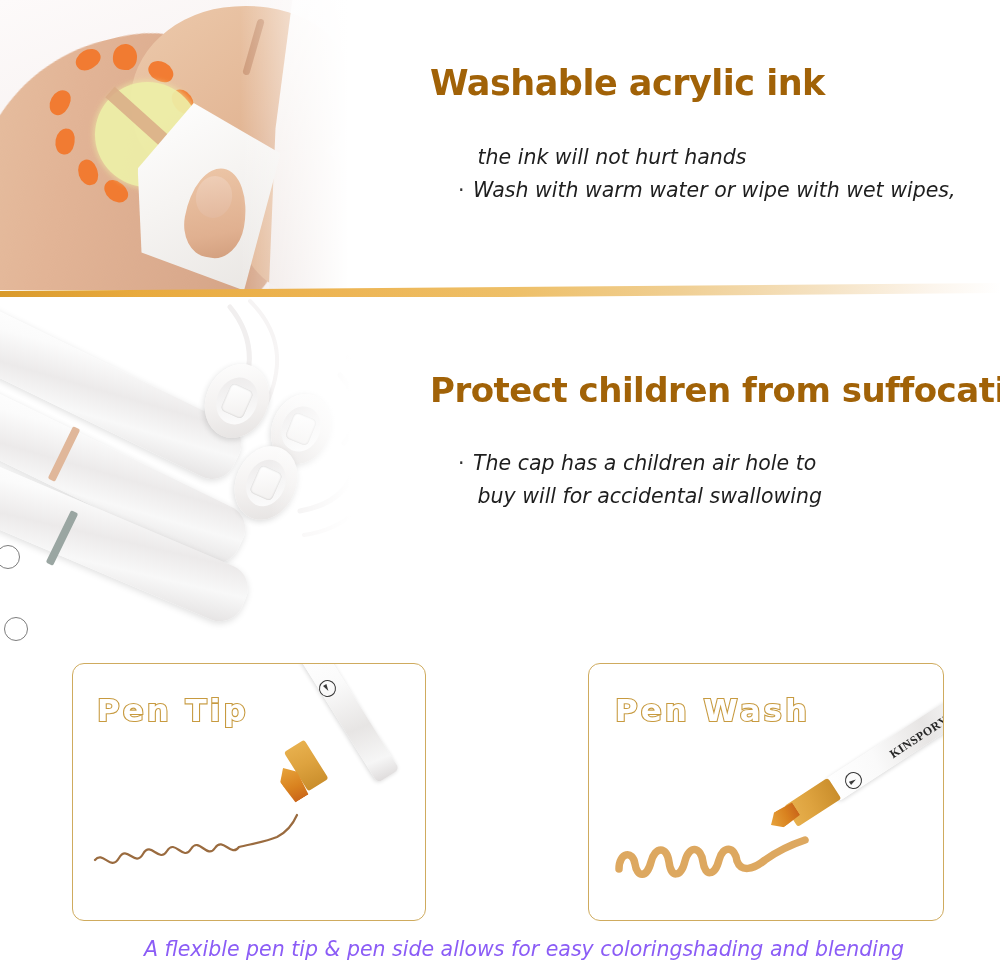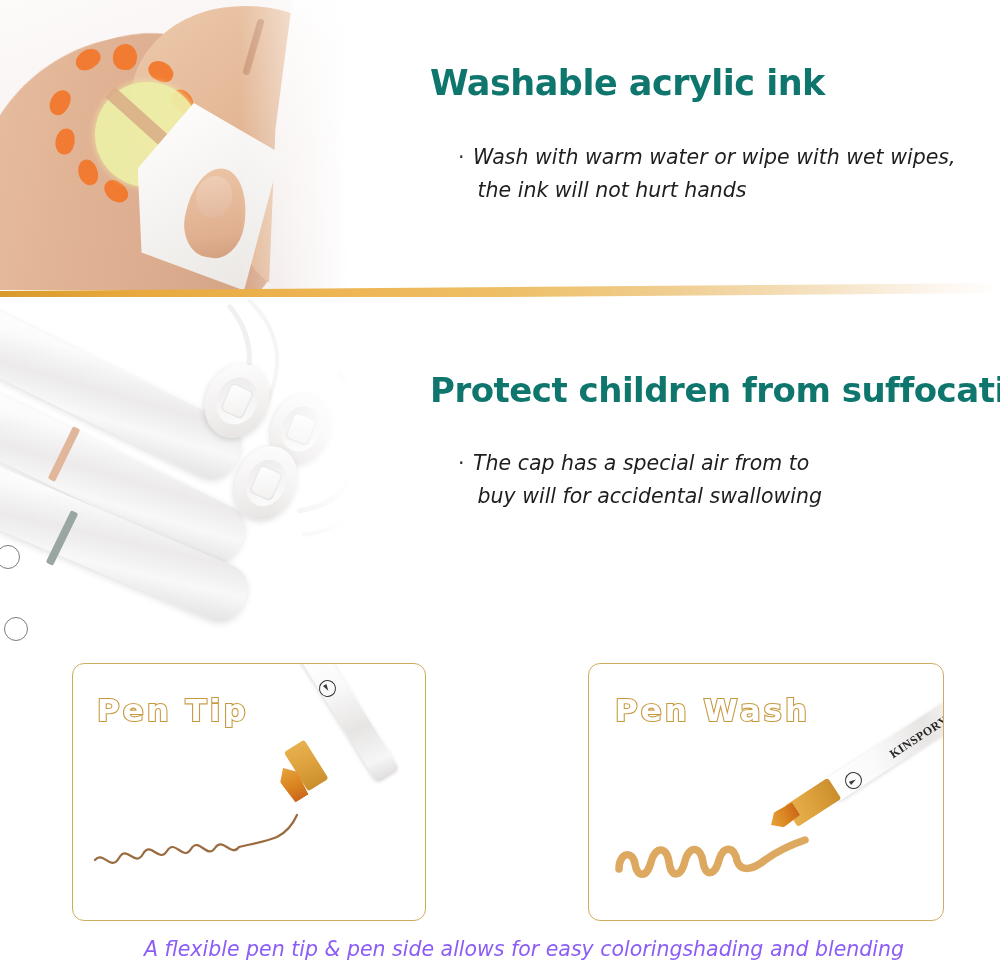--- a/index.html
+++ b/index.html
@@ -26,21 +26,21 @@
     transform:skewY(-0.45deg);
   }
   .div1{top:287px;}
   .div2{top:655px;}
 
   
   .txtcol{position:absolute;}
   .heading{
     font-family:"DejaVu Sans", sans-serif;
     font-weight:bold;
-    color:#0f766e;
+    color:#a16207;
     letter-spacing:-0.5px;
     white-space:nowrap;
     line-height:1;
   }
   .h1{font-size:35px;}
   .h2{font-size:34px;}
   .bullet{
     font-family:"DejaVu Sans", sans-serif;
     font-style:italic;
     color:#1e1e1e;
@@ -245,26 +245,26 @@
       <div class="thumb"></div>
       <div class="nail"></div>
 
       <div class="sec1-fade"></div>
     </div>
 
     <div class="txtcol" style="left:430px;top:66px;">
       <div class="heading h1">Washable acrylic ink</div>
       <div style="margin-top:40px;margin-left:28px;">
         <div class="bullet">
+          <span class="indent"></span>
+          <span>the ink will not hurt hands</span>
+        </div>
+        <div class="bullet">
           <span class="dot">·</span>
           <span>Wash with warm water or wipe with wet wipes,</span>
-        </div>
-        <div class="bullet">
-          <span class="indent"></span>
-          <span>the ink will not hurt hands</span>
         </div>
       </div>
     </div>
   </div>
 
   <div class="divider div1"></div>
 
   <div class="section sec2">
 
     <div class="caps-photo">
@@ -297,21 +297,21 @@
       <div class="mini-logo" style="left:4px;top:320px;"></div>
 
       <div class="sec2-fade"></div>
     </div>
 
     <div class="txtcol" style="left:430px;top:76px;">
       <div class="heading h2">Protect children from suffocation</div>
       <div style="margin-top:40px;margin-left:28px;">
         <div class="bullet">
           <span class="dot">·</span>
-          <span>The cap has a special air from to</span>
+          <span>The cap has a children air hole to</span>
         </div>
         <div class="bullet">
           <span class="indent"></span>
           <span>buy will for accidental swallowing</span>
         </div>
       </div>
     </div>
   </div>
 
   <div class="divider div2"></div>

